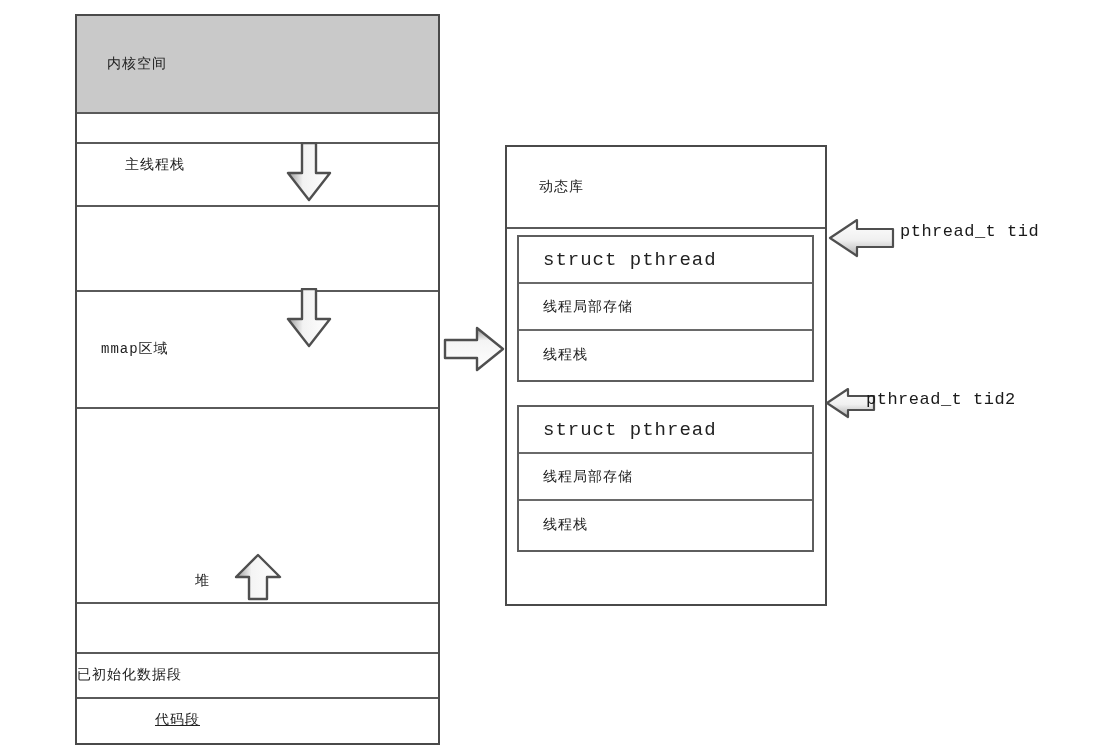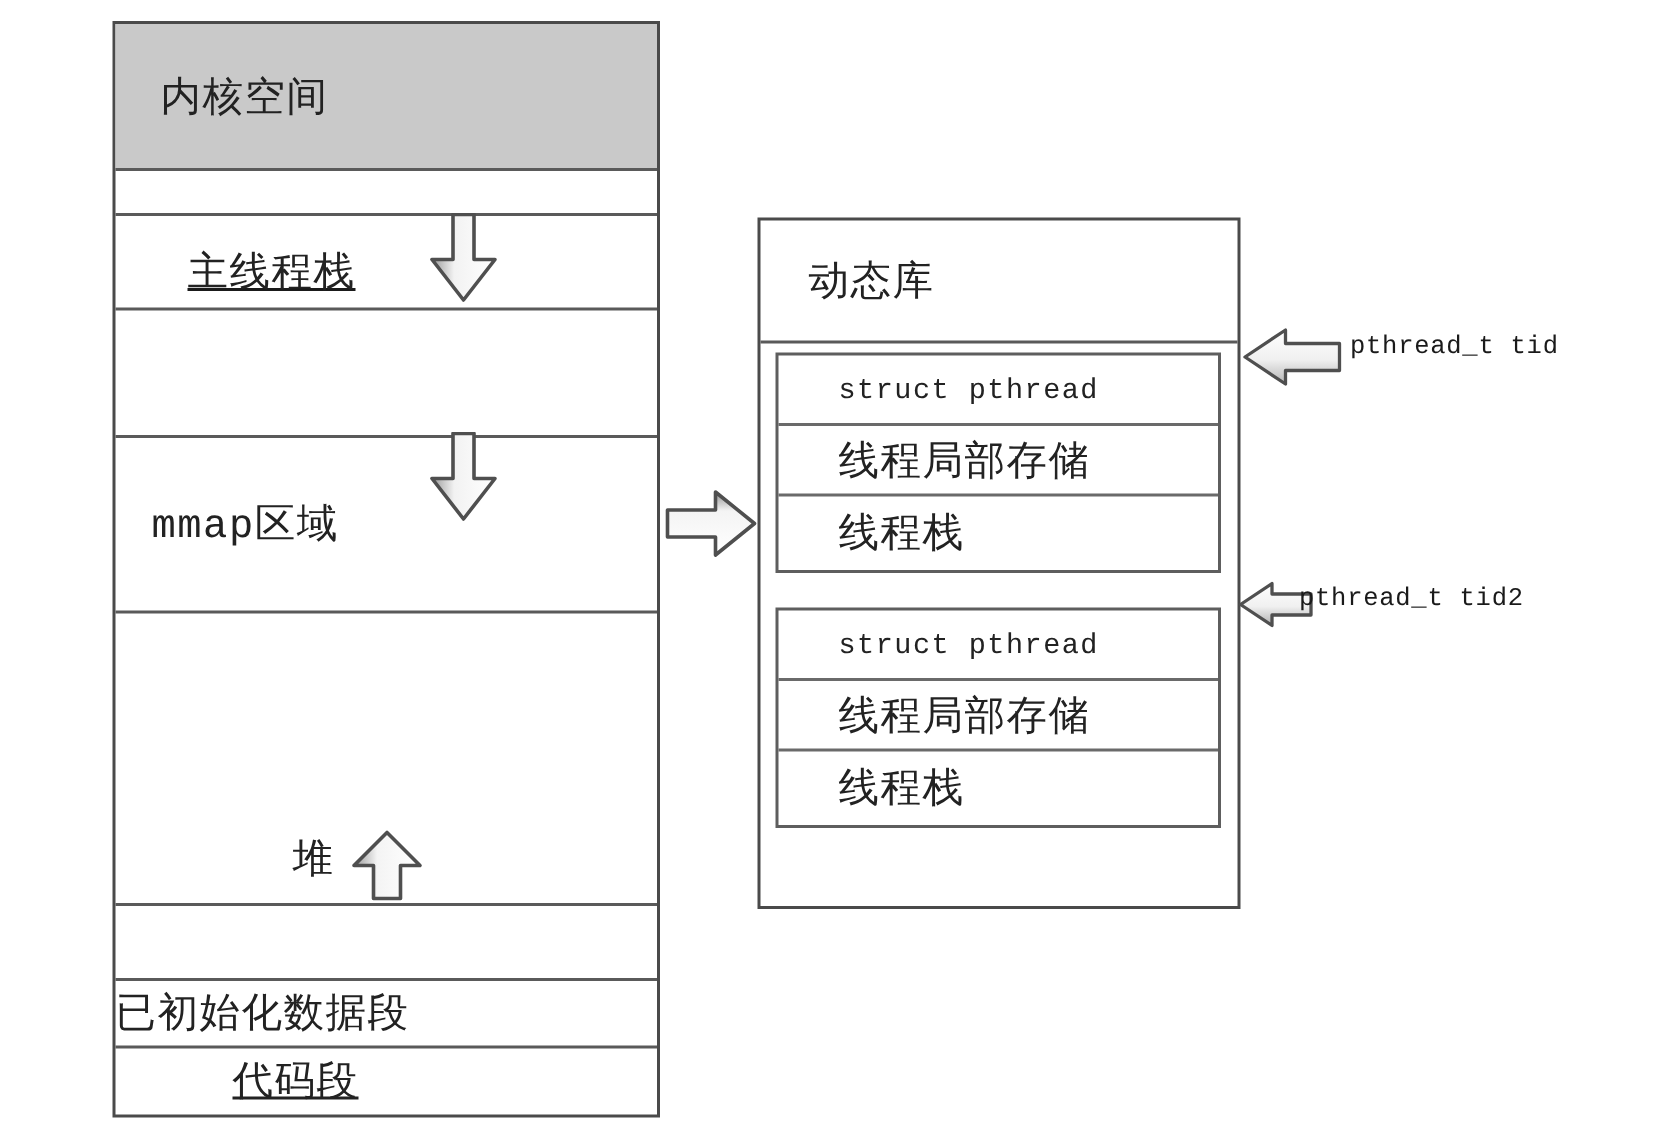--- a/index.html
+++ b/index.html
@@ -34,21 +34,21 @@
   }
   .mem-row {
     position: absolute;
     left: 0;
     width: 100%;
     box-sizing: border-box;
     display: flex;
     align-items: center;
   }
   .mem-label {
-    font-size: 27px;
+    font-size: 14px;
     letter-spacing: 1px;
     white-space: nowrap;
     color: #222;
   }
   .divider {
     position: absolute;
     left: 0;
     width: 100%;
     height: 0;
     border-top: 2px solid #5a5a5a;
@@ -93,21 +93,21 @@
     box-sizing: border-box;
   }
   .thread-row {
     height: 47px;
     display: flex;
     align-items: center;
     box-sizing: border-box;
     border-bottom: 2px solid #6a6a6a;
   }
   .thread-row:last-child { border-bottom: none; }
-  .thread-row .mem-label { margin-left: 40px; }
+  .thread-row .mem-label { margin-left: 24px; }
   .mono { font-family: "Liberation Mono", "DejaVu Sans Mono", monospace; font-size: 19px; letter-spacing: 1px; }
 
   
   .callout {
     position: absolute;
     font-family: "Liberation Mono", "DejaVu Sans Mono", monospace;
     font-size: 17px;
     letter-spacing: 0.5px;
     white-space: nowrap;
     color: #1a1a1a;
@@ -128,21 +128,21 @@
     </div>
 
     <div class="divider" style="top:96px;"></div>
 
     <div class="mem-row" style="top:96px;height:30px;">
       <span class="mem-label"></span>
     </div>
 
     <div class="divider" style="top:126px;"></div>
 
-    <div class="mem-row" style="top:142px;height:46px;text-decoration:underline;">
+    <div class="mem-row" style="top:126px;height:46px;">
       <span class="mem-label" style="margin-left:48px;">主线程栈</span>
     </div>
 
     <div class="divider" style="top:189px;"></div>
 
     <div class="mem-row" style="top:189px;height:85px;">
       <span class="mem-label"></span>
     </div>
 
     <div class="divider" style="top:274px;"></div>

